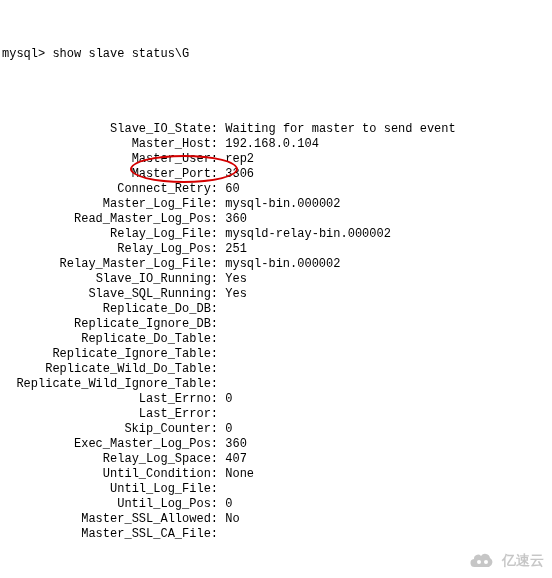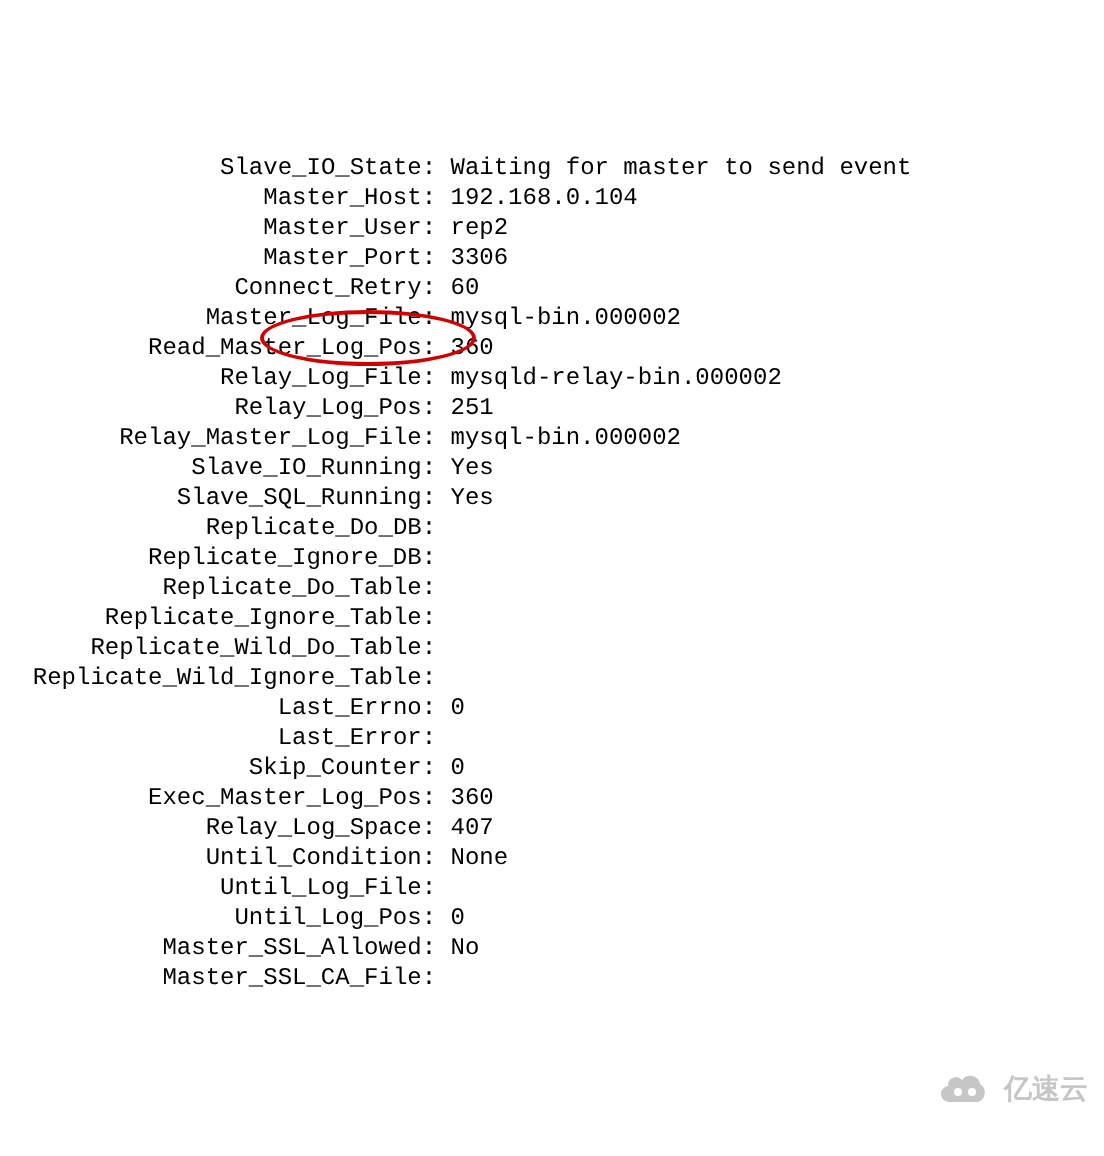--- a/index.html
+++ b/index.html
@@ -27,21 +27,21 @@
     pointer-events: none;
     left: 130px;
     top: 155px;
     width: 104px;
     height: 24px;
     z-index: 5;
   }
   .watermark {
     position: absolute;
     right: 8px;
-    bottom: 24px;
+    bottom: 8px;
     opacity: 0.22;
     pointer-events: none;
     display: flex;
     align-items: center;
     gap: 4px;
     z-index: 10;
   }
   .watermark-cloud {
     fill: #000;
   }
@@ -53,20 +53,21 @@
   }
   .row { display: block; }
   .key { }
   .val { }
 </style>
 </head>
 <body>
 
 <div class="terminal">
 
+  <span class="row"><span>mysql&gt; </span><span>show slave status\G</span></span>
 
 
   <div id="fields"><span class="row">               <span class="key">Slave_IO_State</span>: <span class="val">Waiting for master to send event</span></span><span class="row">                  <span class="key">Master_Host</span>: <span class="val">192.168.0.104</span></span><span class="row">                  <span class="key">Master_User</span>: <span class="val">rep2</span></span><span class="row">                  <span class="key">Master_Port</span>: <span class="val">3306</span></span><span class="row">                <span class="key">Connect_Retry</span>: <span class="val">60</span></span><span class="row">              <span class="key">Master_Log_File</span>: <span class="val">mysql-bin.000002</span></span><span class="row">          <span class="key">Read_Master_Log_Pos</span>: <span class="val">360</span></span><span class="row">               <span class="key">Relay_Log_File</span>: <span class="val">mysqld-relay-bin.000002</span></span><span class="row">                <span class="key">Relay_Log_Pos</span>: <span class="val">251</span></span><span class="row">        <span class="key">Relay_Master_Log_File</span>: <span class="val">mysql-bin.000002</span></span><span class="row">             <span class="key">Slave_IO_Running</span>: <span class="val">Yes</span></span><span class="row">            <span class="key">Slave_SQL_Running</span>: <span class="val">Yes</span></span><span class="row">              <span class="key">Replicate_Do_DB</span>: <span class="val"></span></span><span class="row">          <span class="key">Replicate_Ignore_DB</span>: <span class="val"></span></span><span class="row">           <span class="key">Replicate_Do_Table</span>: <span class="val"></span></span><span class="row">       <span class="key">Replicate_Ignore_Table</span>: <span class="val"></span></span><span class="row">      <span class="key">Replicate_Wild_Do_Table</span>: <span class="val"></span></span><span class="row">  <span class="key">Replicate_Wild_Ignore_Table</span>: <span class="val"></span></span><span class="row">                   <span class="key">Last_Errno</span>: <span class="val">0</span></span><span class="row">                   <span class="key">Last_Error</span>: <span class="val"></span></span><span class="row">                 <span class="key">Skip_Counter</span>: <span class="val">0</span></span><span class="row">          <span class="key">Exec_Master_Log_Pos</span>: <span class="val">360</span></span><span class="row">              <span class="key">Relay_Log_Space</span>: <span class="val">407</span></span><span class="row">              <span class="key">Until_Condition</span>: <span class="val">None</span></span><span class="row">               <span class="key">Until_Log_File</span>: <span class="val"></span></span><span class="row">                <span class="key">Until_Log_Pos</span>: <span class="val">0</span></span><span class="row">           <span class="key">Master_SSL_Allowed</span>: <span class="val">No</span></span><span class="row">           <span class="key">Master_SSL_CA_File</span>: <span class="val"></span></span></div>
 
   <div class="highlight-ellipse"></div>
 </div>
 
 <div class="watermark">
   <svg width="30" height="20" viewBox="0 0 30 20">
     <path class="watermark-cloud" d="M22 8 a5 5 0 0 0 -9 -2 a4 4 0 0 0 -7 3 a4 4 0 0 0 1 8 h14 a5 5 0 0 0 1 -9 z M9 12 a2 2 0 1 1 4 0 a2 2 0 1 1 -4 0 M16 12 a2 2 0 1 1 4 0 a2 2 0 1 1 -4 0"></path>

